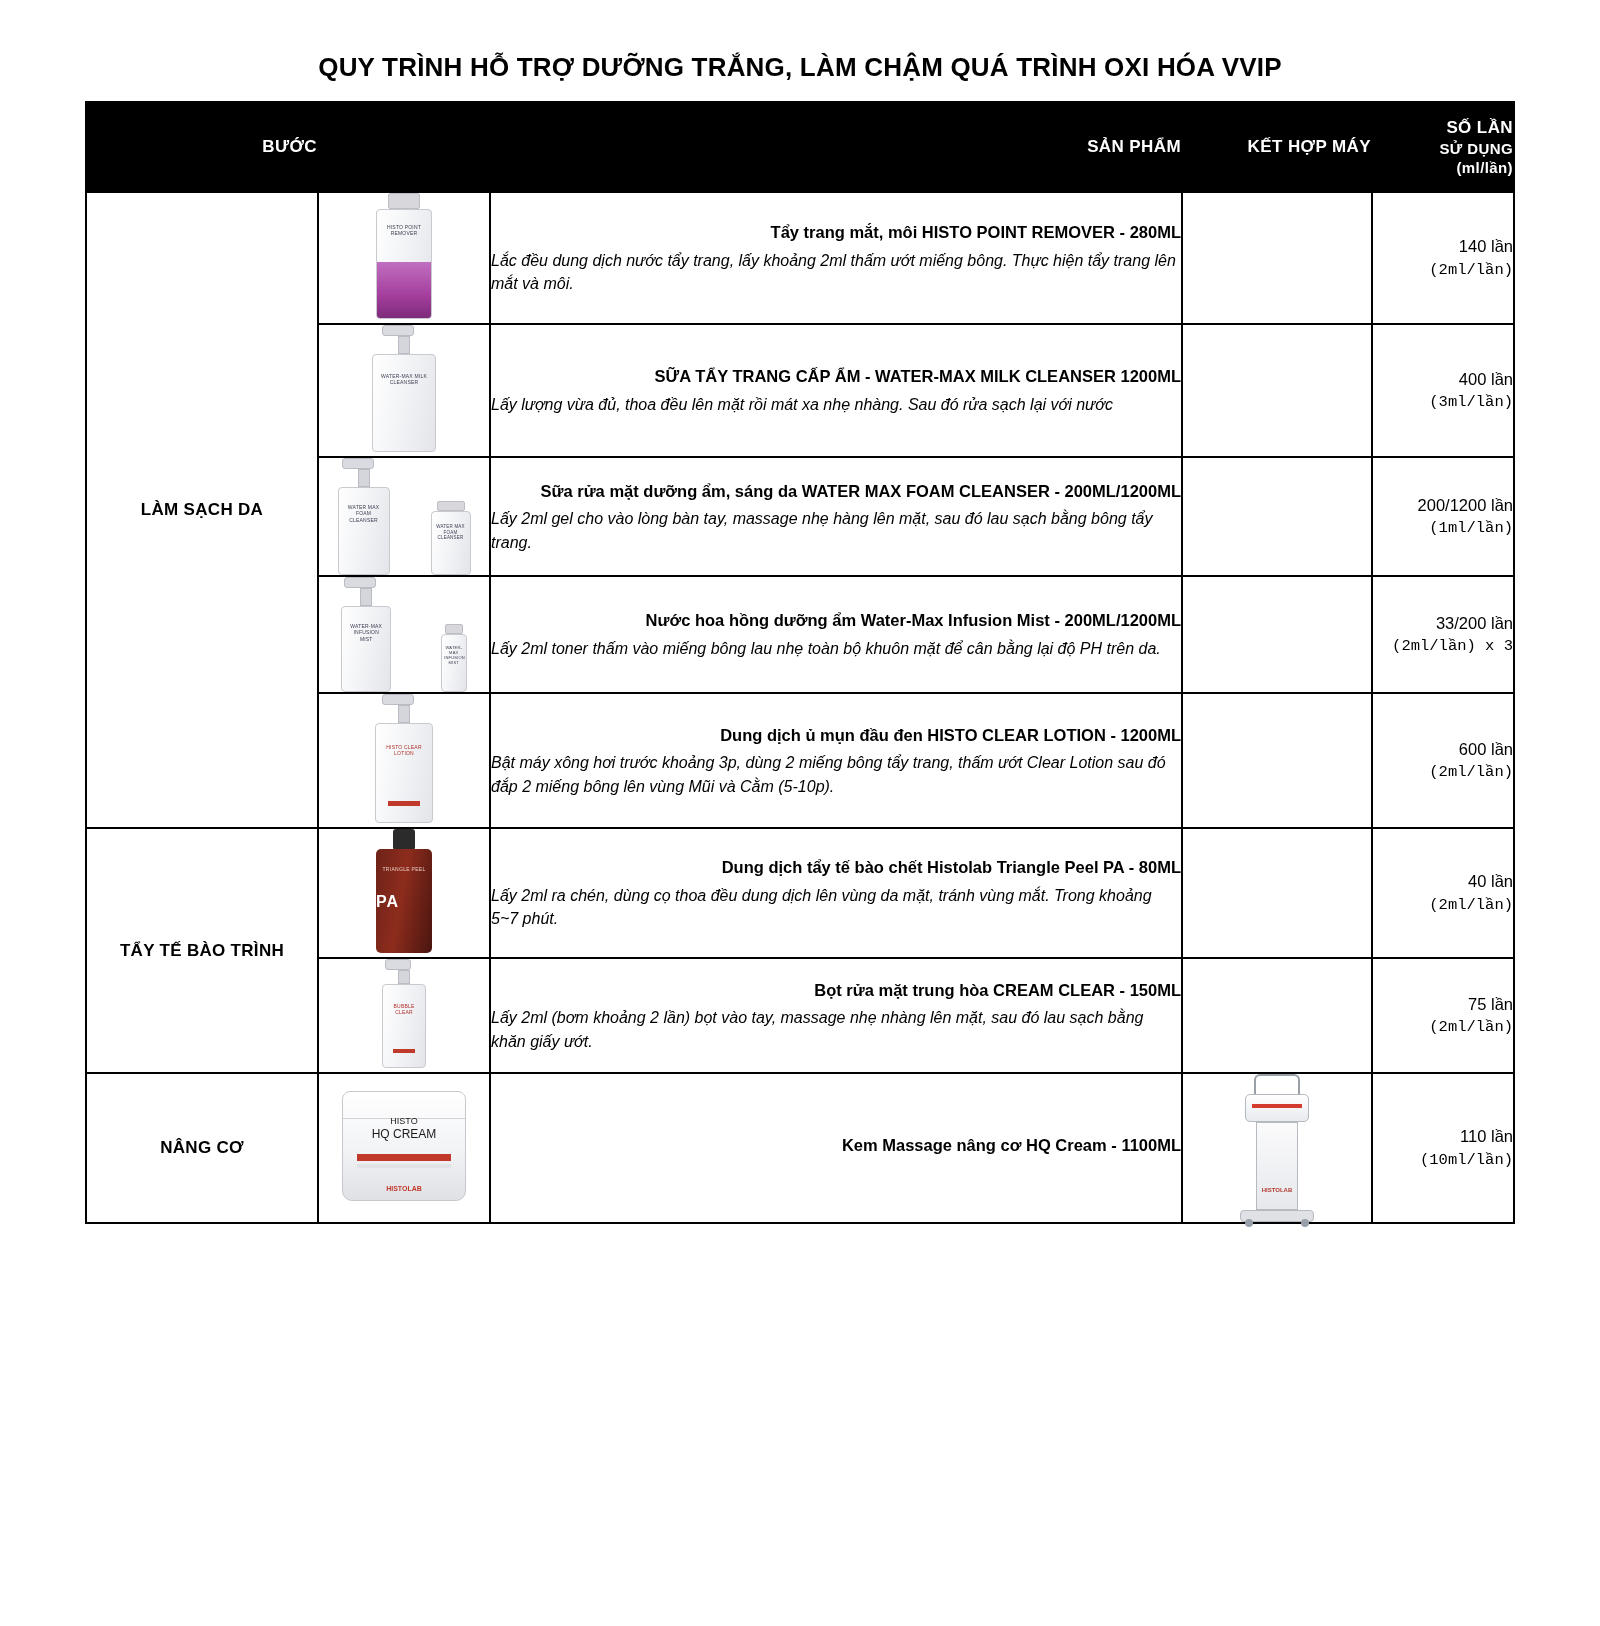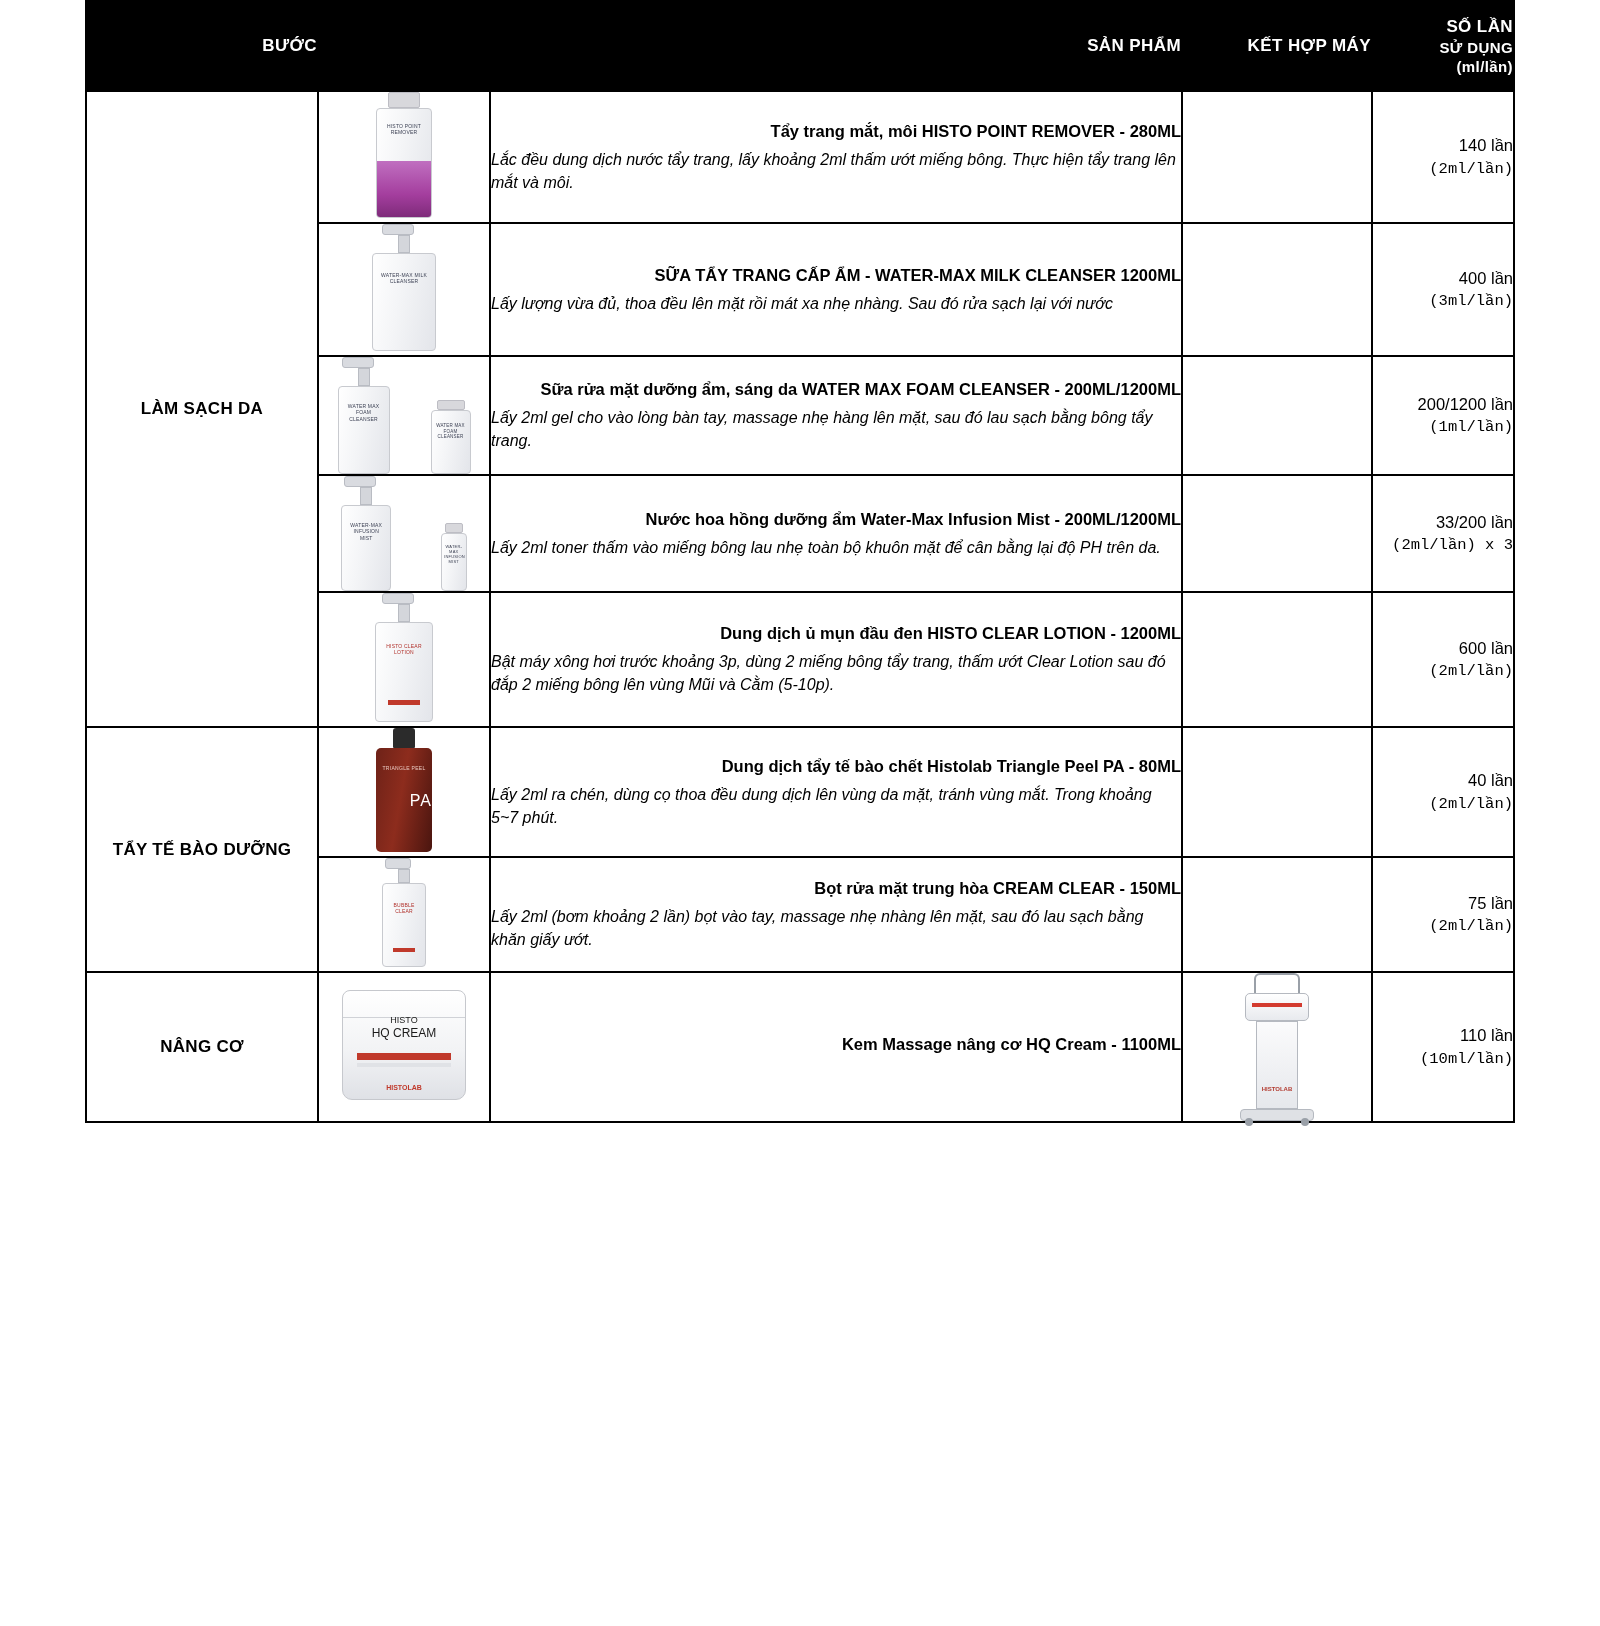--- a/index.html
+++ b/index.html
@@ -174,23 +174,23 @@
     margin: 0 auto;
     background: linear-gradient(100deg,#6e2218 0%, #8d2c1d 45%, #4a150f 100%);
     border-radius: 5px;
     position: relative;
     overflow: hidden;
   }
   .amber-body .pa {
     position: absolute;
     top: 42%;
     left: 0; right: 0;
-    text-align: right;
+    text-align: left;
     color: #fff;
-    font-weight: normal;
+    font-weight: bold;
     font-size: 16px;
     letter-spacing: 1px;
   }
   .amber-body .tiny {
     position: absolute;
     top: 16%;
     left: 0; right: 0;
     text-align: center;
     color: #e9c9c1;
     font-size: 5px;
@@ -287,20 +287,21 @@
     width: 8px; height: 8px; border-radius: 50%;
     background: #9aa0a8;
     position: absolute; bottom: -6px;
   }
 </style>
 </head>
 <body>
 
 <div class="page">
 
+  <div class="doc-title">QUY TRÌNH HỖ TRỢ DƯỠNG TRẮNG, LÀM CHẬM QUÁ TRÌNH OXI HÓA VVIP</div>
 
   <table class="process">
     <colgroup>
       <col class="col-step">
       <col class="col-img">
       <col class="col-desc">
       <col class="col-mach">
       <col class="col-times">
     </colgroup>
     <thead>
@@ -440,21 +441,21 @@
           <span class="pdesc">Bật máy xông hơi trước khoảng 3p, dùng 2 miếng bông tẩy trang, thấm ướt Clear Lotion sau đó đắp 2 miếng bông lên vùng Mũi và Cằm (5-10p).</span>
         </td>
         <td class="mach-cell"></td>
         <td class="times-cell">
           <span>600 lần</span>
           <span class="t-sub">(2ml/lần)</span>
         </td>
       </tr>
 
       <tr>
-        <td class="step-cell" rowspan="2">TẨY TẾ BÀO DƯỠNG</td>
+        <td class="step-cell" rowspan="2">TẨY TẾ BÀO TRÌNH</td>
         <td class="img-cell">
           <div class="prod">
             <div class="dropper-cap"></div>
             <div class="amber-body">
               <div class="tiny">TRIANGLE PEEL</div>
               <div class="pa">PA</div>
             </div>
           </div>
         </td>
         <td class="desc-cell">

